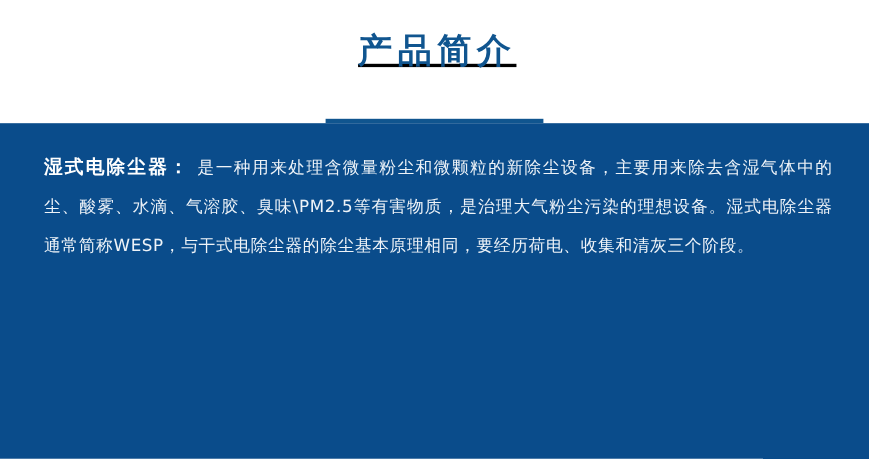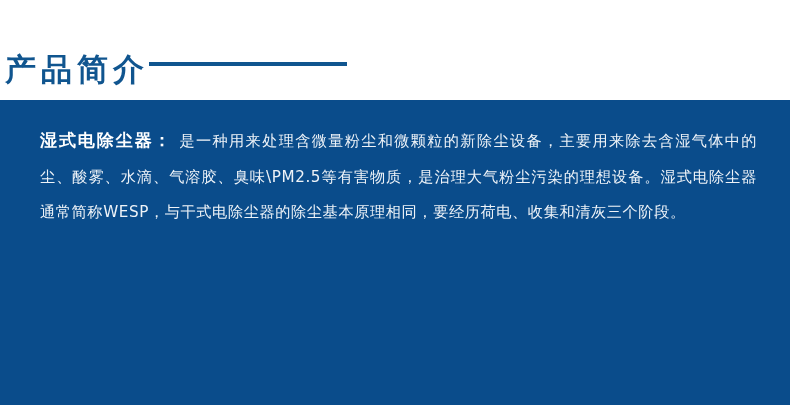--- a/index.html
+++ b/index.html
@@ -23,23 +23,24 @@
 
   
   .header {
     position: absolute;
     left: 0;
     top: 0;
     width: 790px;
     height: 112px;
     background: #ffffff;
     display: flex;
-    flex-direction: row;
+    flex-direction: column;
     align-items: center;
-    justify-content: flex-start;
+    justify-content: space-between;
+    text-decoration: underline;
   }
 
   .header-title {
     margin-top: 26px;
     font-size: 31px;
     line-height: 40px;
     font-weight: bold;
     color: #10558f;
     letter-spacing: 5px;
     text-indent: 5px;
@@ -50,21 +51,21 @@
     margin-top: 15px;
     width: 198px;
     height: 4px;
     background: #10558f;
   }
 
   
   .panel {
     position: absolute;
     left: 0;
-    top: 100px;
+    top: 112px;
     width: 790px;
     height: 305px;
     background: #0a4c8b;
     box-sizing: border-box;
     padding: 23px 33px 0 40px;
   }
 
   .para {
     color: #eef3f8;
     font-size: 15.2px;

